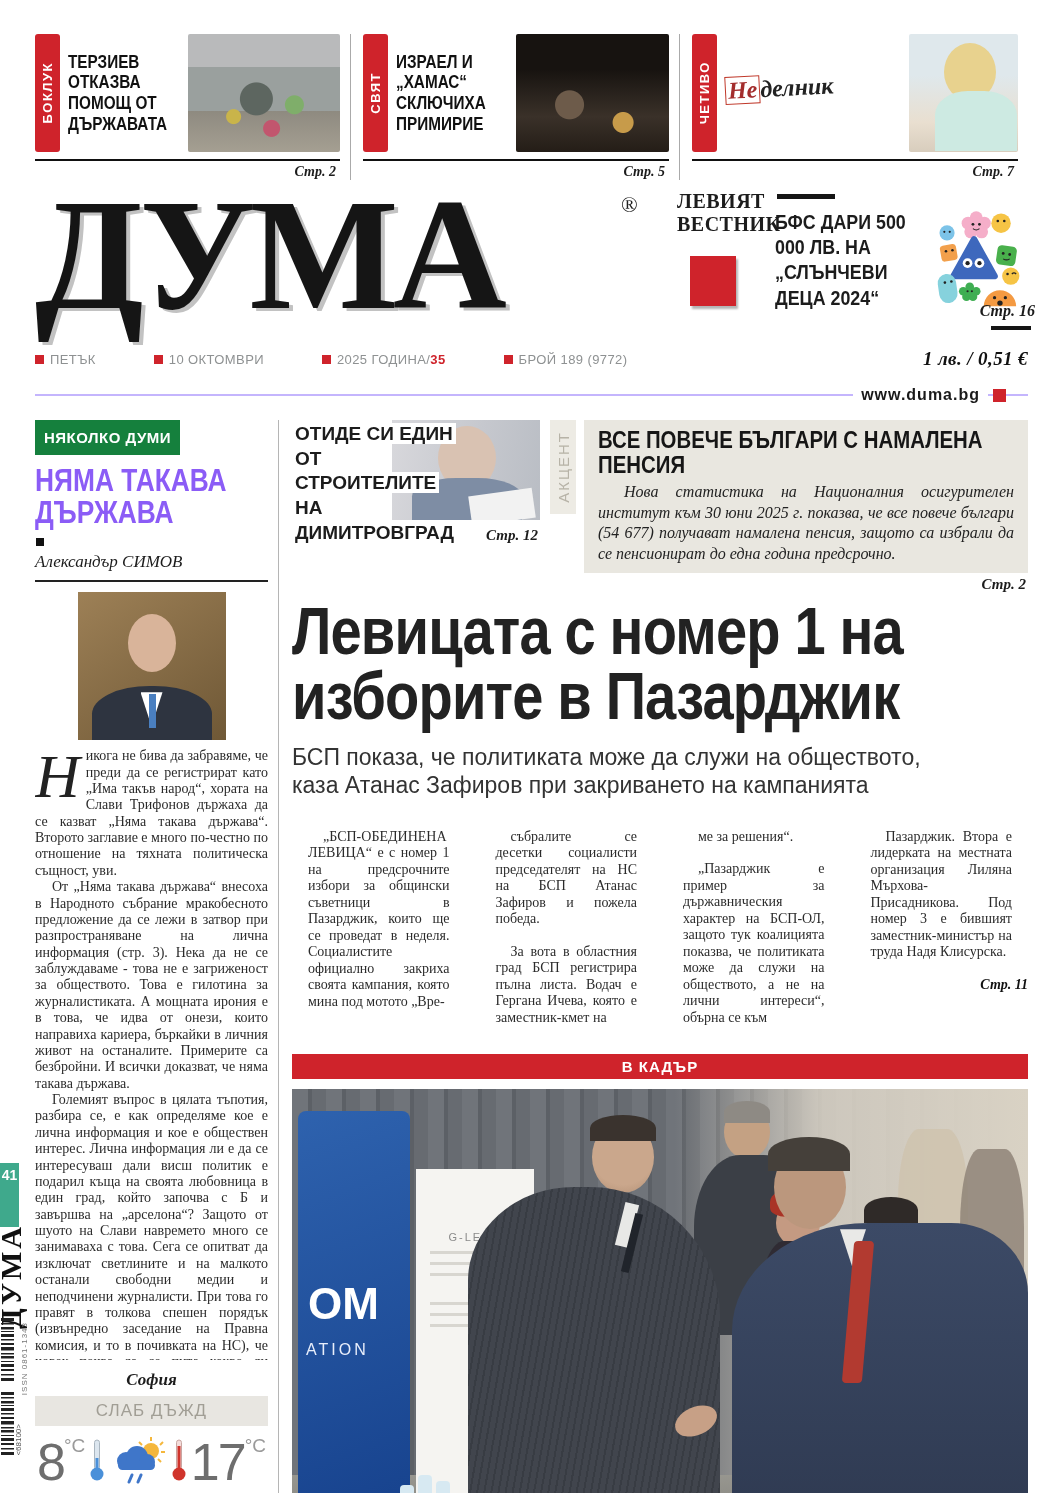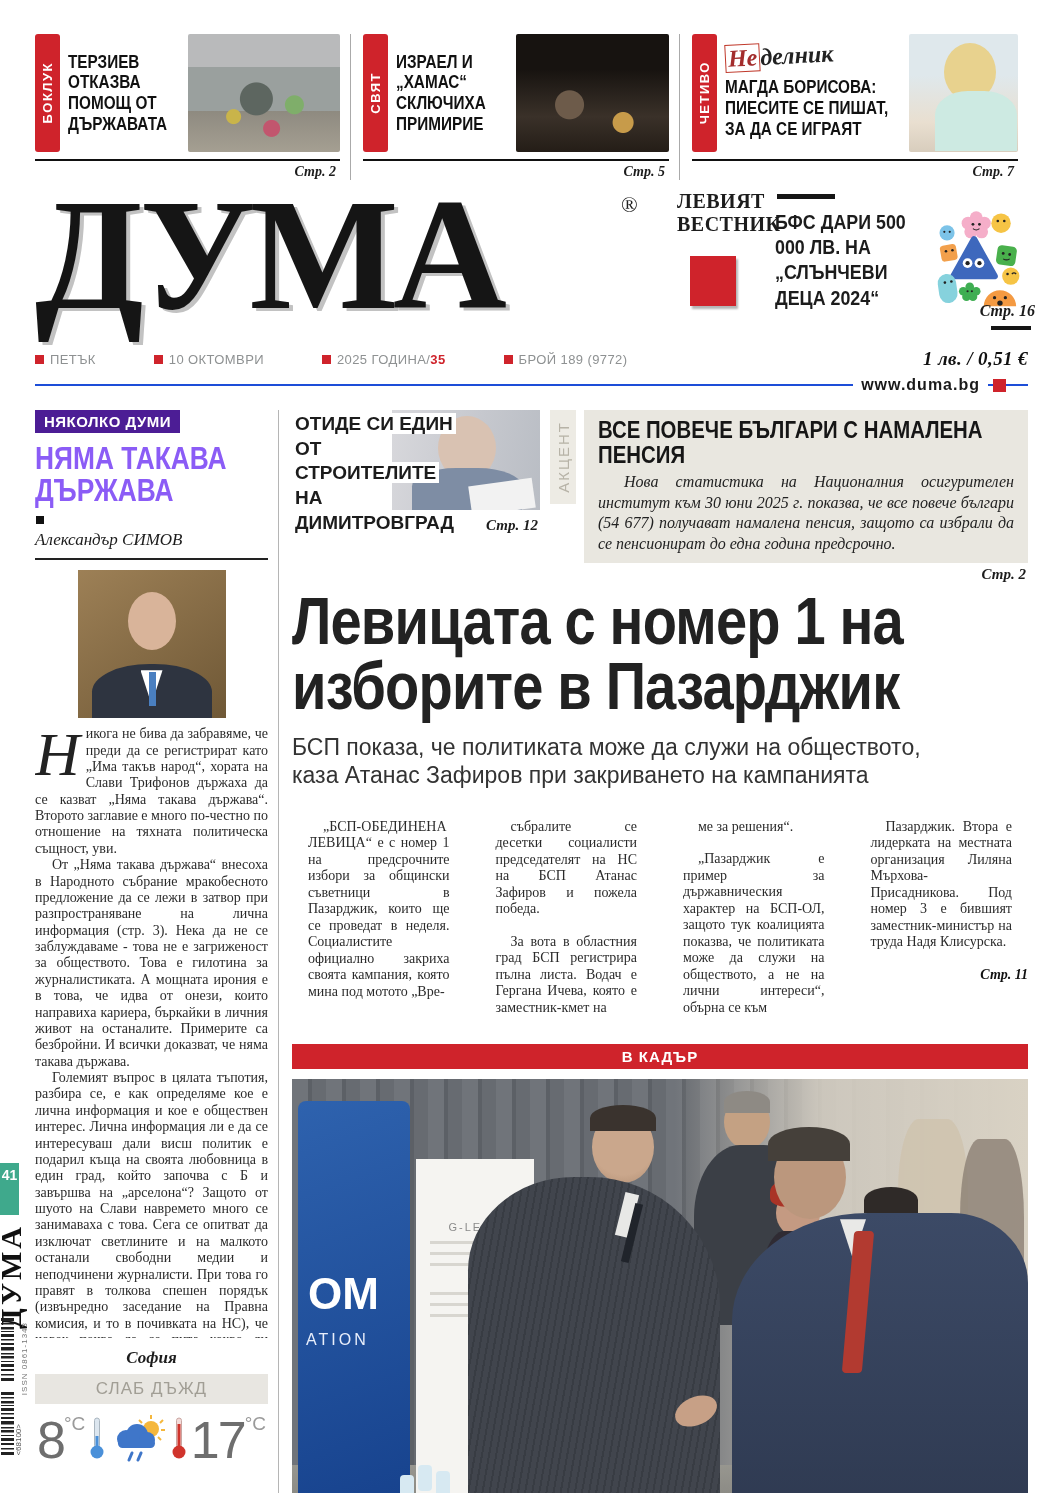--- a/index.html
+++ b/index.html
@@ -55,33 +55,33 @@
   .promo-fig{width:108px;height:104px;flex:none;margin-left:6px;}
   .promo-ref{position:absolute;right:6px;top:112px;font:bold italic 16px "Liberation Serif",serif;}
   .promo-underline{position:absolute;right:10px;top:136px;width:40px;height:4px;background:#151515;}
 
   .dateline{display:flex;align-items:center;margin-top:6px;
      font:13px "Liberation Sans",sans-serif;color:#8e9192;letter-spacing:.4px;}
   .dl-item{display:flex;align-items:center;margin-right:58px;}
   .rsq{width:9px;height:9px;background:#cf232b;margin-right:6px;flex:none;}
   .dl-red{color:#cf232b;font-weight:bold;}
   .price{margin-left:auto;font:bold italic 19px "Liberation Serif",serif;color:#111;}
-  .mast-rule{position:relative;border-top:2px solid #1d4ed8;margin-top:14px;height:14px;}
+  .mast-rule{position:relative;border-top:2px solid #c4b5fd;margin-top:24px;height:14px;}
   .website{position:absolute;right:40px;top:-10px;background:#fff;padding:0 8px;
      font:bold 16px "Liberation Sans",sans-serif;letter-spacing:1px;color:#1a1a1a;}
   .web-sq{position:absolute;right:22px;top:-7px;width:13px;height:13px;background:#cf232b;}
 
   
   .lower{display:flex;margin-top:10px;}
   .left-rail{width:233px;flex:none;padding-right:10px;}
   .main-area{flex:1;border-left:1px solid #b5b5b5;padding-left:13px;}
 
   
-  .kicker{display:inline-block;background:#4c1d95;color:#fff;font:bold 15px "Liberation Sans",sans-serif;
-     padding:3px 9px;letter-spacing:.5px;}
+  .kicker{display:inline-block;background:#15803d;color:#fff;font:bold 15px "Liberation Sans",sans-serif;
+     padding:9px 9px;letter-spacing:.5px;}
   .op-title{margin-top:10px;font:bold 31px/1.02 "Liberation Sans",sans-serif;color:#8b5cf6;}
   .op-bullet{width:8px;height:8px;background:#111;margin:10px 0 6px 1px;}
   .op-author{font:italic 17px "Liberation Serif",serif;}
   .op-rule{border-top:2px solid #222;margin-top:8px;}
   .op-portrait{position:relative;width:148px;height:148px;margin:10px auto 8px auto;
      background:linear-gradient(145deg,#9d8056,#6f5836);overflow:hidden;}
   .op-portrait .head{position:absolute;left:50px;top:22px;width:48px;height:58px;border-radius:50%;background:#d9b49a;}
   .op-portrait .suit{position:absolute;left:14px;bottom:-4px;width:120px;height:58px;border-radius:48% 48% 0 0;background:#2e3440;}
   .op-portrait .shirt{position:absolute;left:63px;bottom:14px;width:22px;height:34px;background:#fff;clip-path:polygon(0 0,100% 0,50% 100%);}
   .op-portrait .tie{position:absolute;left:71px;bottom:12px;width:7px;height:34px;background:#4a7fc0;}
@@ -143,21 +143,21 @@
   .poster{position:absolute;left:124px;top:80px;width:118px;height:336px;background:#f5f4f1;}
   .poster .ptxt{margin-top:62px;text-align:center;font:11px "Liberation Sans",sans-serif;color:#8a8a8a;letter-spacing:2px;}
   .poster .bar{height:3px;background:#d8d6d0;margin:8px 14px 0 14px;}
   .fig{position:absolute;}
   .head-sk{border-radius:50%;position:absolute;}
   .bottle{position:absolute;width:14px;height:26px;border-radius:4px;background:#d7e9f2;bottom:40px;}
   .credit{text-align:right;font:11px "Liberation Sans",sans-serif;color:#b3b3b3;letter-spacing:.5px;margin-top:4px;}
   .caption{margin-top:4px;font:italic 17px/1.25 "Liberation Serif",serif;color:#222;}
 
   
-  .spine-green{position:absolute;left:0;top:1163px;width:19px;height:52px;background:#3fa98c;
+  .spine-green{position:absolute;left:0;top:1163px;width:19px;height:64px;background:#3fa98c;
      color:#fff;font:bold 14px "Liberation Sans",sans-serif;display:flex;align-items:flex-start;justify-content:center;padding-top:4px;box-sizing:border-box;}
   .spine-logo{position:absolute;left:-6px;top:1224px;writing-mode:vertical-rl;transform:rotate(180deg);
      font:bold 30px "Liberation Serif",serif;letter-spacing:3px;color:#111;}
   .spine-issn{position:absolute;left:20px;top:1322px;writing-mode:vertical-rl;transform:rotate(180deg);
      font:8px "Liberation Sans",sans-serif;color:#777;letter-spacing:1px;}
   .spine-bar{position:absolute;left:1px;top:1318px;}
   .spine-digits{position:absolute;left:14px;top:1424px;writing-mode:vertical-rl;transform:rotate(180deg);
      font:8px "Liberation Sans",sans-serif;color:#555;}
 </style>
 </head>
@@ -244,23 +244,20 @@
         <div class="t-page">Стр. 5</div>
       </div>
 
       <div class="teaser t3">
         <div class="teaser-main">
           <div class="tagbar">
               <span>ЧЕТИВО</span>
             </div>
           <div class="t-text">
             <div class="ned-brand"><span class="ned-ne">Не</span><span>делник</span></div>
-            <div class="t-title">
-                <span class="cond">МАГДА БОРИСОВА: ПИЕСИТЕ СЕ ПИШАТ, ЗА ДА СЕ ИГРАЯТ</span>
-              </div>
           </div>
           <div class="t-photo ph-magda">
               <div class="hair"></div>
               <div class="hoodie"></div>
             </div>
         </div>
         <div class="t-rule"></div>
         <div class="t-page">Стр. 7</div>
       </div>
     </div>

